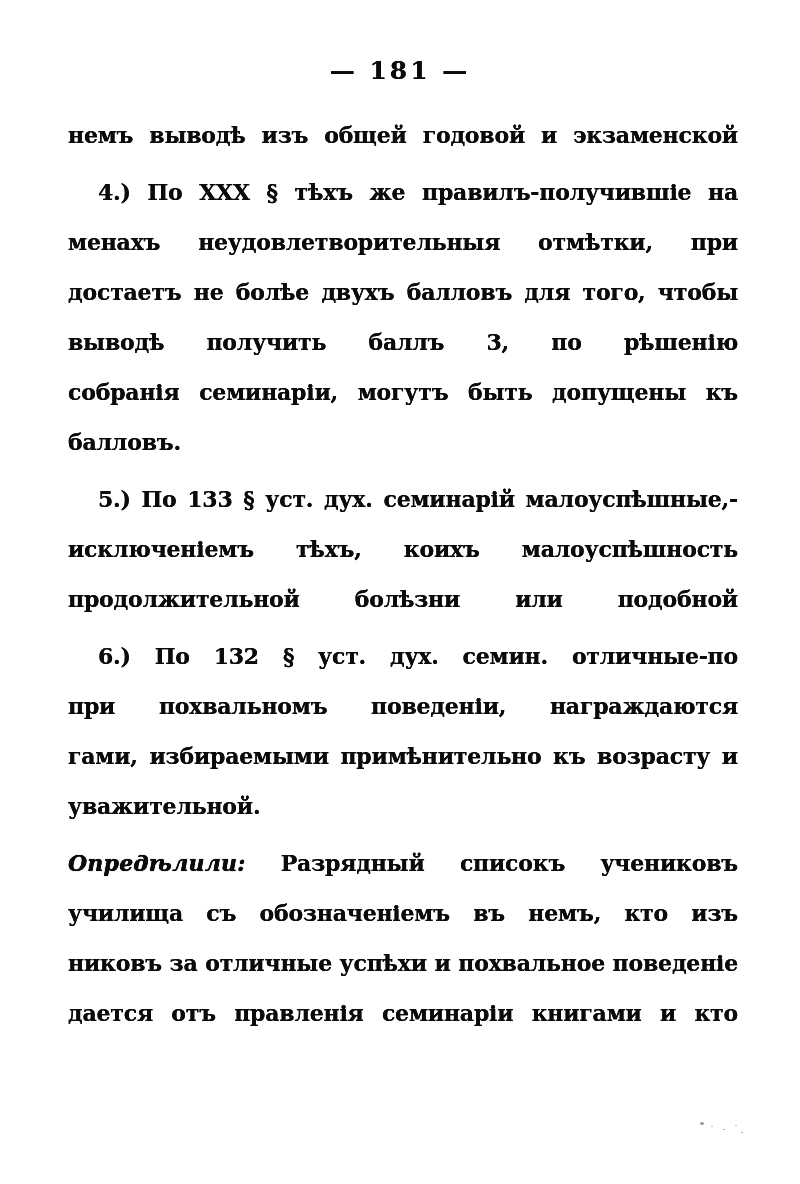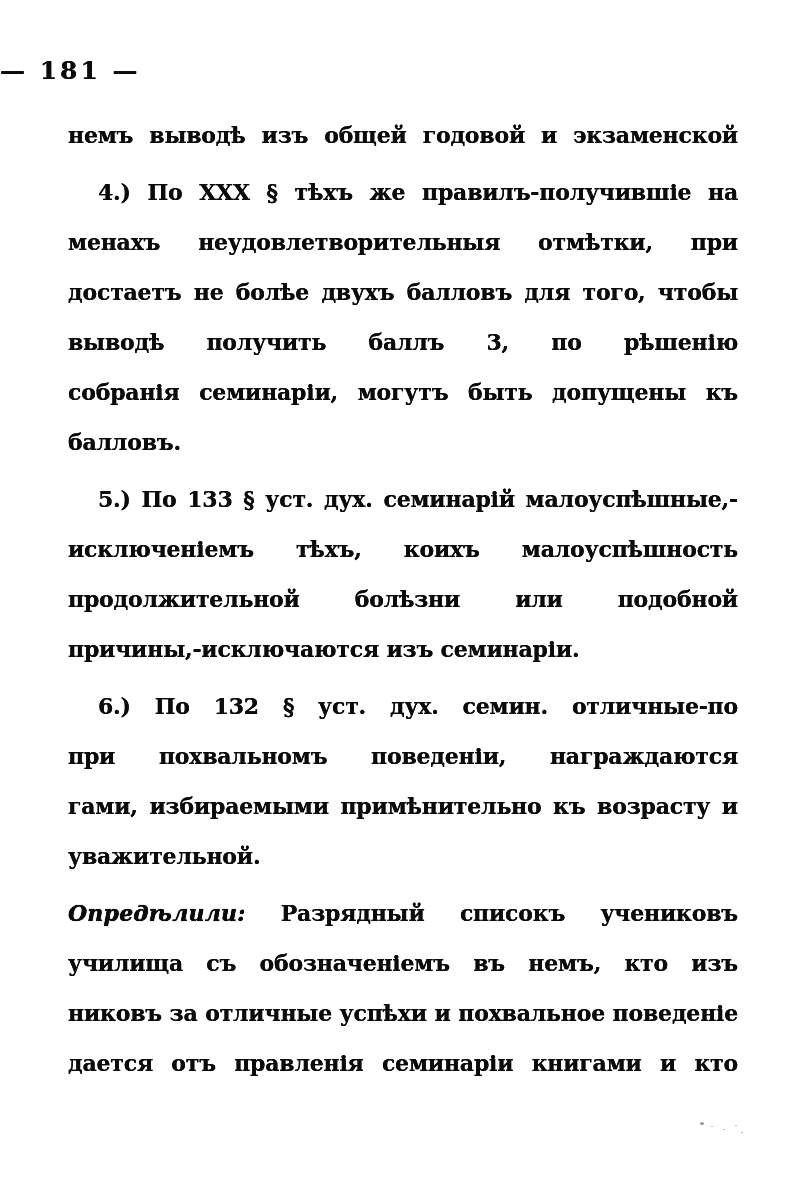--- a/index.html
+++ b/index.html
@@ -10,20 +10,21 @@
     background: #ffffff;
     overflow: hidden;
     font-family: "DejaVu Serif", serif;
     color: #0b0b0b;
   }
   .page-number {
     position: absolute;
     top: 56px;
     left: 0;
     width: 100%;
+    text-align: center;
     font-size: 25px;
     font-weight: bold;
     letter-spacing: 3px;
     text-shadow: 0 0 0.4px #000;
   }
   .text-block {
     position: absolute;
     top: 110px;
     left: 68px;
     width: 670px;
@@ -77,21 +78,20 @@
         <div class="line">менахъ неудовлетворительныя отмѣтки, при которыхъ не</div>
         <div class="line">достаетъ не болѣе двухъ балловъ для того, чтобы въ общемъ</div>
         <div class="line">выводѣ получить баллъ 3, по рѣшенію педагогическаго</div>
         <div class="line">собранія семинаріи, могутъ быть допущены къ переэкза-</div>
         <div class="line final">балловъ.</div>
       </div>
       <div class="para">
         <div class="line indent">5.) По 133 § уст. дух. семинарій малоуспѣшные,-за</div>
         <div class="line">исключеніемъ тѣхъ, коихъ малоуспѣшность зависѣла отъ</div>
         <div class="line">продолжительной болѣзни или подобной уважительной</div>
-        <div class="line final">причины,-исключаются изъ семинаріи.</div>
       </div>
       <div class="para">
         <div class="line indent">6.) По 132 § уст. дух. семин. отличные-по успѣхамъ,</div>
         <div class="line">при похвальномъ поведеніи, награждаются полезными кни-</div>
         <div class="line">гами, избираемыми примѣнительно къ возрасту и познаніямъ</div>
         <div class="line final">уважительной.</div>
       </div>
       <div class="para">
         <div class="line"><span class="lead-word">Опредѣлили:</span> Разрядный списокъ учениковъ семинаріи и</div>
         <div class="line">училища съ обозначеніемъ въ немъ, кто изъ воспитан-</div>

